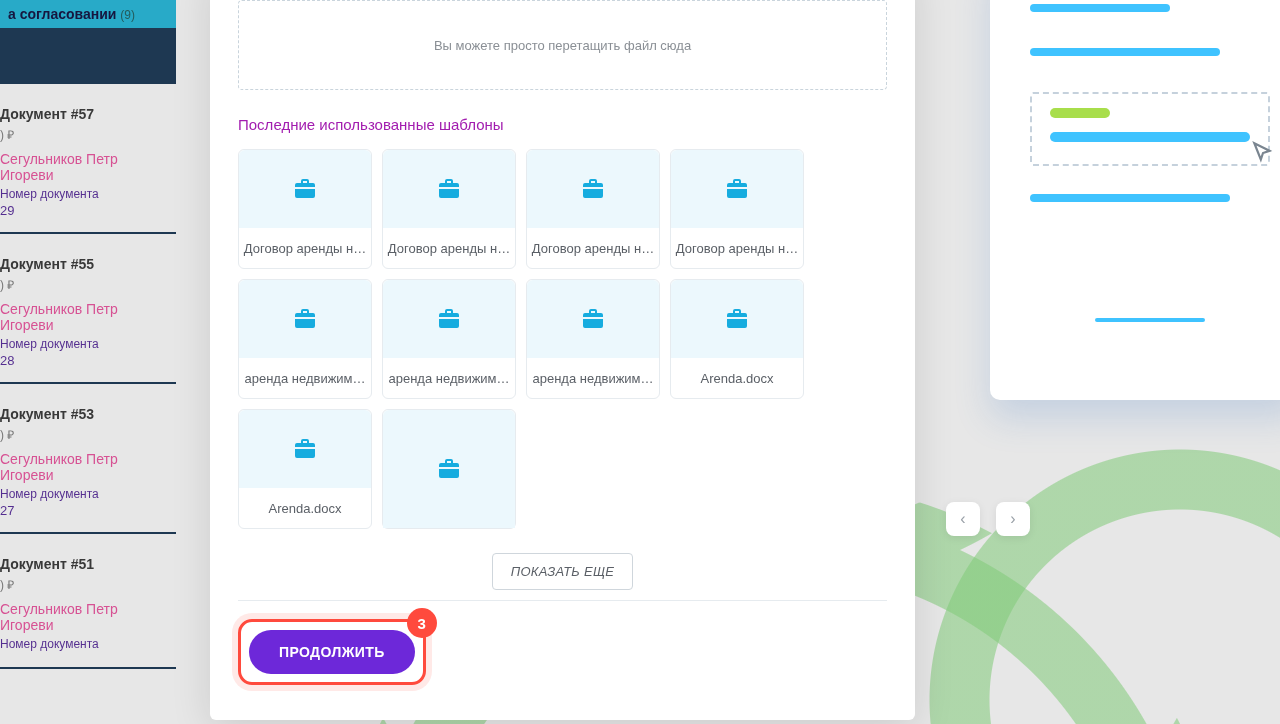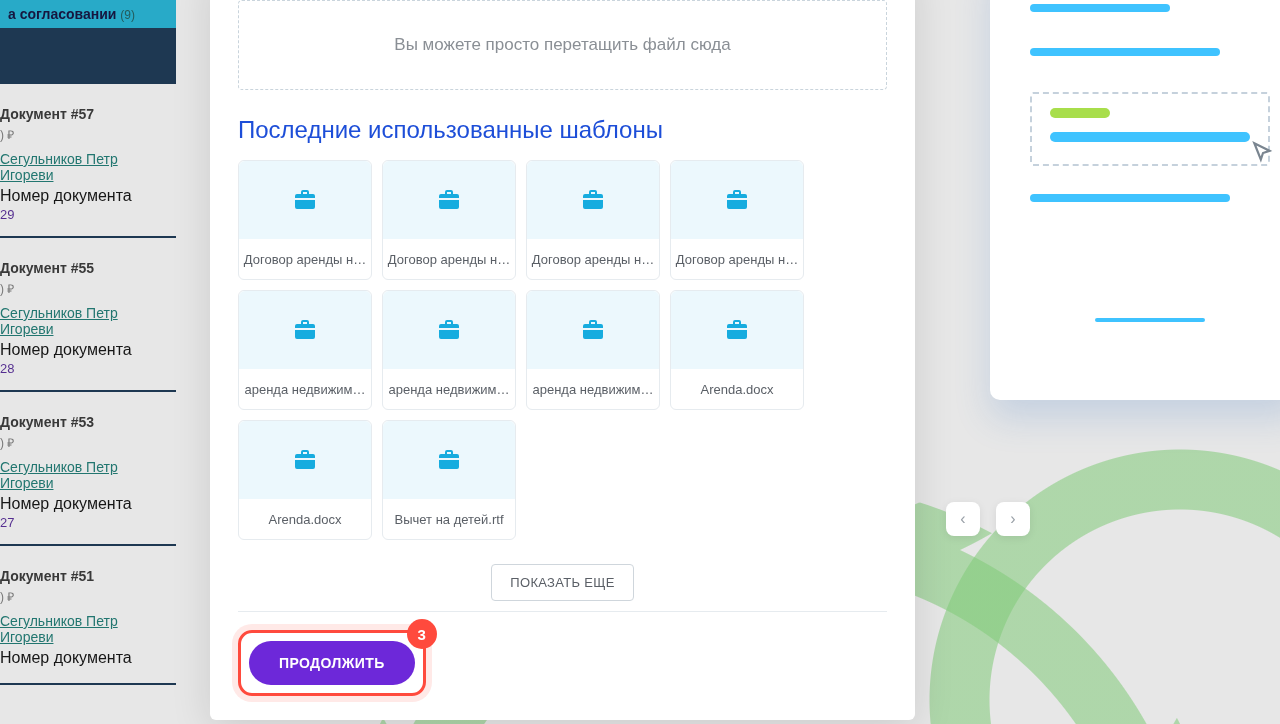--- a/index.html
+++ b/index.html
@@ -13,40 +13,40 @@
      radial-gradient(circle at center, transparent 190px, rgba(130,220,120,0.55) 191px, rgba(130,220,120,0.55) 250px, transparent 251px); }
 
   
   .sidebar { position: absolute; left: 0; top: 0; width: 176px; height: 644px; z-index: 2; font-size: 14px; color: #fff; }
   .sidebar .tab { background: #16b5d9; color: #003; padding: 6px 8px; font-weight: 600; }
   .sidebar .tab .count { font-weight: 400; font-size: 12px; color: #155; }
   .sidebar .gap-dark { background: #0a2a4a; height: 56px; }
   .sidebar .doc { background: #fff; padding: 22px 8px 14px 0; border-bottom: 2px solid #0a2a4a; }
   .sidebar .doc-title { color: #2b2b2b; font-weight: 600; margin-bottom: 4px; }
   .sidebar .doc-sub { color: #777; font-size: 12px; margin-bottom: 8px; }
-  .sidebar .doc-link { color: #0f766e; font-size: 14px; margin-bottom: 4px; text-decoration: underline; }
-  .sidebar .doc-meta { color: #000000; font-size: 16px; }
+  .sidebar .doc-link { color: #ec4899; font-size: 14px; margin-bottom: 4px; }
+  .sidebar .doc-meta { color: #4c1d95; font-size: 12px; }
   .sidebar .doc-no { color: #4c1d95; font-size: 13px; margin-top: 2px; }
 
   .overlay { position: absolute; inset: 0; background: rgba(120,120,120,0.18); z-index: 3; }
 
   
   .modal { position: absolute; left: 210px; top: -30px; width: 705px; height: 750px; background: #fff; border-radius: 6px;
            box-shadow: 0 8px 40px rgba(0,0,0,0.12); z-index: 5; padding: 0 28px 20px 28px; }
   .dropzone { border: 1px dashed #c9d4dc; border-radius: 4px; height: 90px; margin-top: 30px;
-              display: flex; align-items: center; justify-content: center; color: #8a8f95; font-size: 17px; }
-  .section-title { font-size: 24px; color: #1d4ed8; margin: 26px 0 16px; font-weight: 400; }
+              display: flex; align-items: center; justify-content: center; color: #8a8f95; font-size: 13px; }
+  .section-title { font-size: 15px; color: #a21caf; margin: 26px 0 16px; font-weight: 400; }
   .tpl-grid { display: flex; flex-wrap: wrap; gap: 10px; }
   .tpl { width: 134px; height: 120px; border: 1px solid #e6ebef; border-radius: 6px; display: flex; flex-direction: column; cursor: pointer; }
   .tpl-top { flex: 1; background: #ecf8fd; border-radius: 6px 6px 0 0; display: flex; align-items: center; justify-content: center; }
   .tpl-label { height: 40px; display: flex; align-items: center; justify-content: center; font-size: 13px; color: #5a5f66; padding: 0 6px; white-space: nowrap; overflow: hidden; text-overflow: ellipsis; }
   .briefcase { width: 28px; height: 24px; }
 
   .show-more-row { display: flex; justify-content: center; margin: 24px 0 10px; }
-  .show-more { border: 1px solid #cfd6dc; background: #fff; color: #5a5f66; font-size: 13px; padding: 10px 18px; border-radius: 4px; cursor: pointer; letter-spacing: .3px; }
+  .show-more { border: 1px solid #cfd6dc; background: #fff; color: #5a5f66; font-size: 13px; padding: 10px 18px; border-radius: 4px; cursor: pointer; letter-spacing: .3px; font-style: italic; }
 
   .footer-line { border-top: 1px solid #e6ebef; padding-top: 18px; margin-top: 6px; }
   .continue-wrap { position: relative; display: inline-block; border: 3px solid #ff4a3d; border-radius: 14px; padding: 8px;
                    box-shadow: 0 0 0 6px rgba(255,74,61,0.12); }
   .continue-btn { background: #6d28d9; color: #fff; border: none; border-radius: 24px; padding: 14px 30px; font-size: 14px;
                   font-weight: 600; letter-spacing: .4px; cursor: pointer; }
   .badge { position: absolute; top: -14px; right: -14px; width: 30px; height: 30px; border-radius: 50%; background: #ff4a3d;
            color: #fff; display: flex; align-items: center; justify-content: center; font-weight: 700; font-size: 15px; }
 
   
@@ -192,21 +192,20 @@
           </svg>
         </div>
       <div class="tpl-label">Arenda.docx</div>
     </div>
     <div class="tpl">
       <div class="tpl-top">
           <svg class="briefcase" viewBox="0 0 24 24" fill="#16acdf">
             <path d="M10 2h4a2 2 0 0 1 2 2v2h4a2 2 0 0 1 2 2v2H2V8a2 2 0 0 1 2-2h4V4a2 2 0 0 1 2-2zm0 4h4V4h-4v2zM2 12h20v7a2 2 0 0 1-2 2H4a2 2 0 0 1-2-2v-7z"></path>
           </svg>
         </div>
-      <div class="tpl-label">Вычет на детей.rtf</div>
     </div>
   </div>
 
   <div class="show-more-row">
     <button class="show-more">ПОКАЗАТЬ ЕЩЕ</button>
   </div>
 
   <div class="footer-line">
     <div class="continue-wrap">
       <button class="continue-btn">ПРОДОЛЖИТЬ</button>

